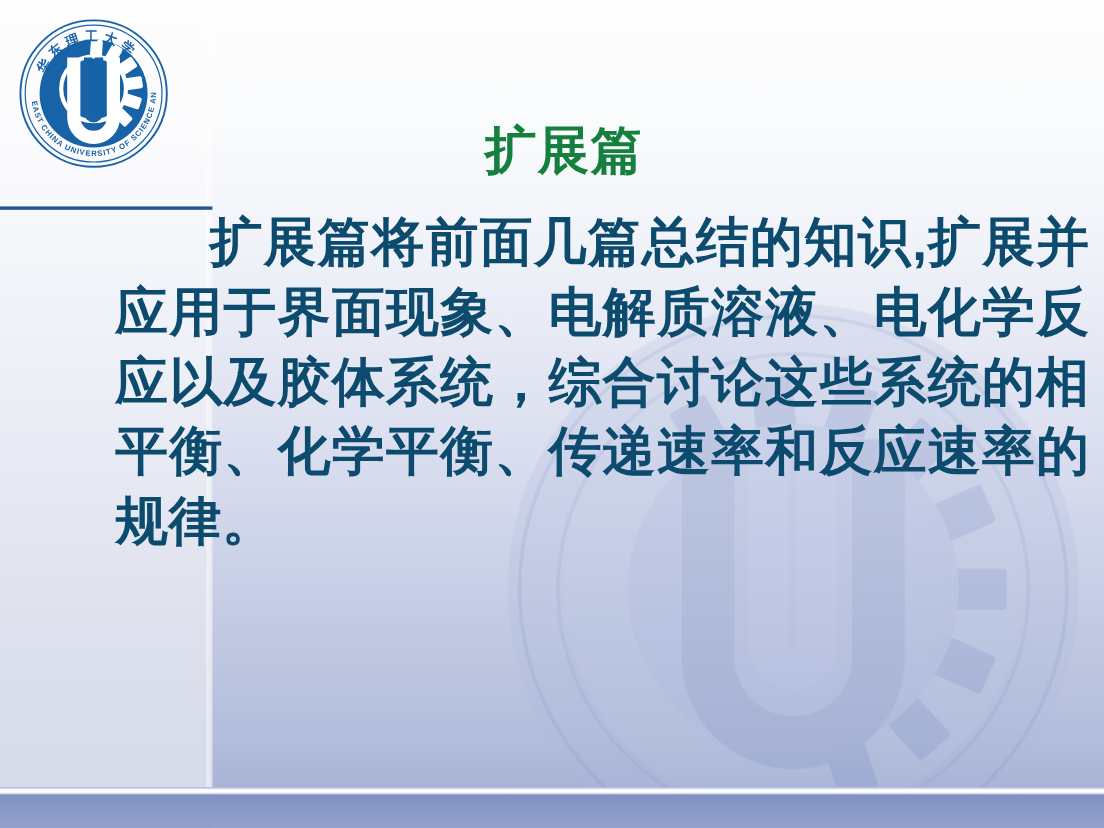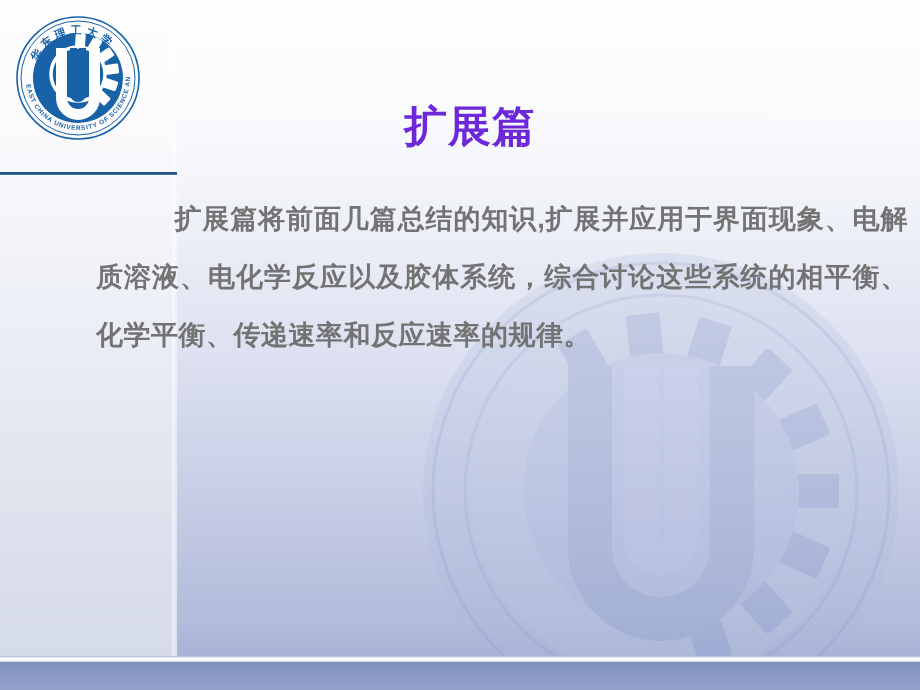--- a/index.html
+++ b/index.html
@@ -121,35 +121,35 @@
   }
 
   
   .slide-title {
     position: absolute;
     left: 404px;
     top: 101px;
     font-size: 43px;
     line-height: 50px;
     font-weight: bold;
-    color: #6d28d9;
+    color: #15803d;
     letter-spacing: 1px;
     white-space: nowrap;
   }
 
   
   .body-text {
     position: absolute;
     left: 96px;
-    top: 190px;
+    top: 174px;
     width: 812px;
-    font-size: 27px;
+    font-size: 44px;
     line-height: 58px;
     font-weight: bold;
-    color: #737373;
+    color: #0c4a6e;
     letter-spacing: 0.5px;
     text-align: justify;
     text-justify: inter-ideograph;
   }
   .body-text .indent { display: inline-block; width: 78px; }
 </style>
 </head>
 <body>
 
 <div class="slide">

